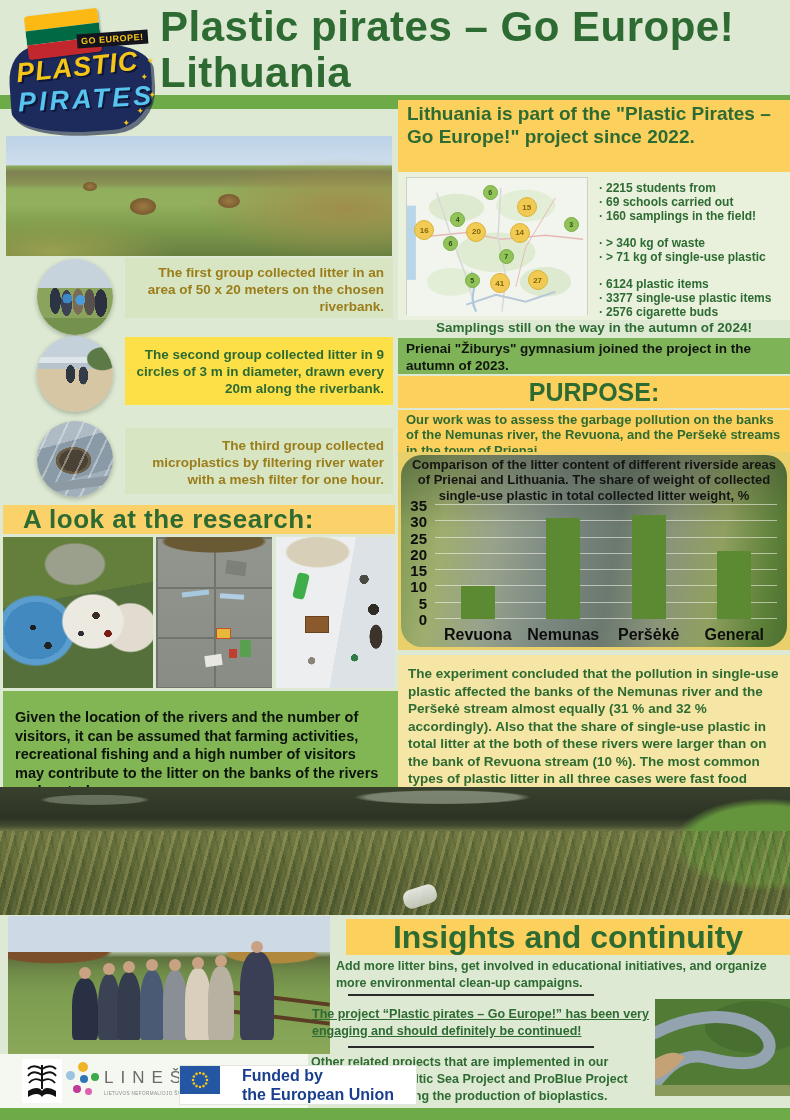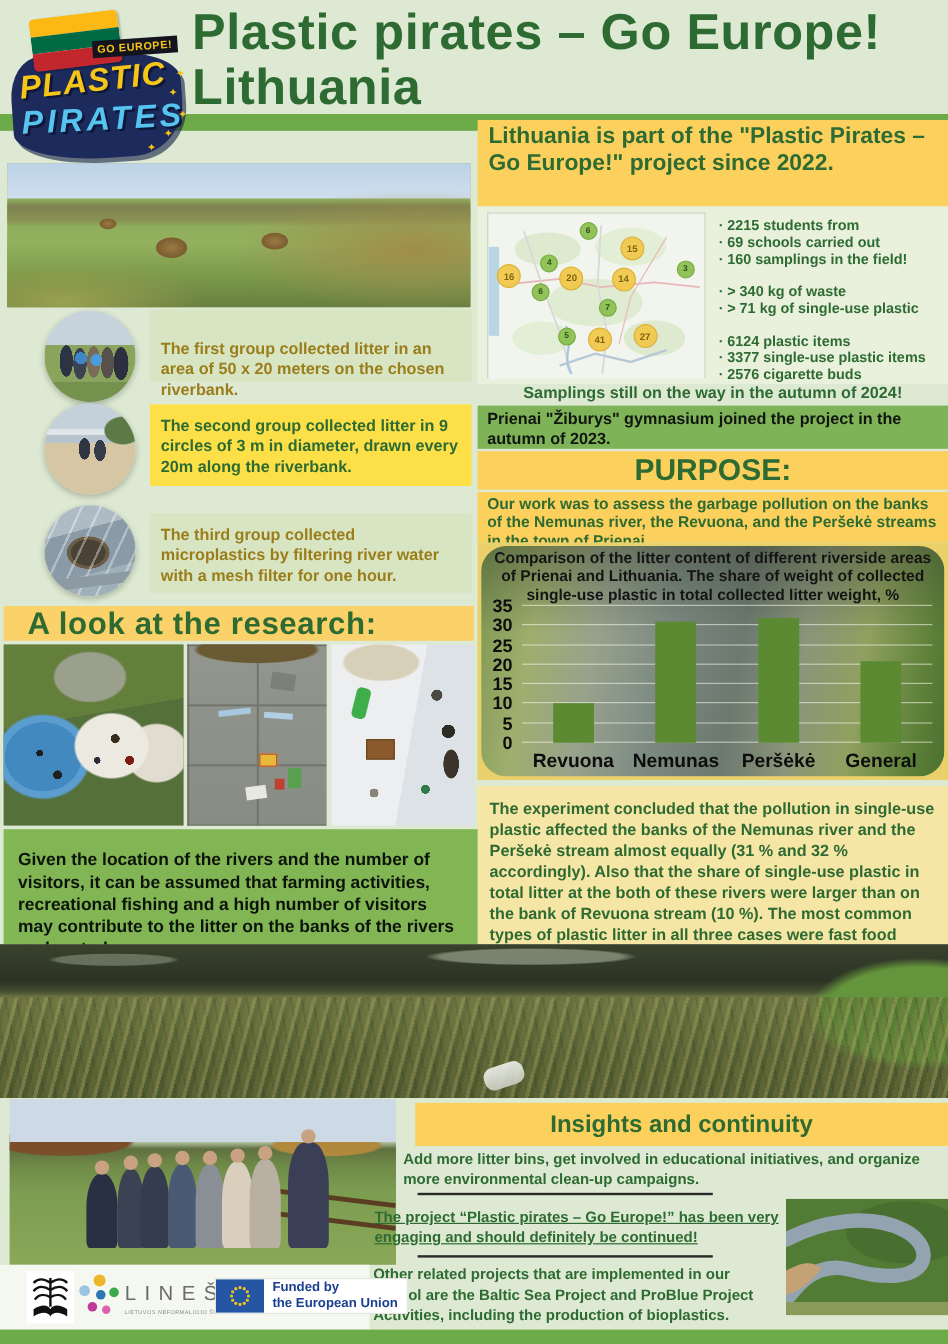--- a/index.html
+++ b/index.html
@@ -99,21 +99,21 @@
       radial-gradient(ellipse 7px 13px at 44% 50%,#2e3642 0 68%,transparent 70%),
       radial-gradient(ellipse 7px 13px at 61% 52%,#343c4a 0 68%,transparent 70%),
       radial-gradient(ellipse 32% 24% at 86% 30%,#5c7a46 0 60%,transparent 66%),
       linear-gradient(180deg,#c4d0da 0 28%,#dfe6ea 28% 35%,#b7c4ce 35% 44%,#d6c6a4 44% 100%);}
   .c3{top:421px;background:
       repeating-linear-gradient(115deg,rgba(255,255,255,.35) 0 2px,transparent 2px 14px),
       radial-gradient(ellipse 25px 19px at 48% 52%,#4a4234 0 58%,#6b5c46 58% 70%,transparent 72%),
       linear-gradient(165deg,#aebbc4 0 30%,#8a9aa6 30% 70%,#9fb0ba 70% 100%);}
   .c3::after{content:'';position:absolute;left:-6%;right:-6%;bottom:10%;height:9px;background:#8d9aa4;transform:rotate(-7deg);}
 
-  .gbox{position:absolute;left:125px;width:268px;font-size:13.5px;font-weight:bold;line-height:1.25;padding:25px 9px;}
+  .gbox{position:absolute;left:125px;width:268px;font-size:13.5px;font-weight:bold;line-height:1.25;padding:7px 9px;text-align:right;}
   .g1{top:258px;height:60px;background:#d7e5c2;color:#9b7d1a;}
   .g2{top:337px;height:68px;background:#fde047;color:#2e6b33;padding-top:10px;}
   .g3{top:428px;height:66px;background:#d7e5c2;color:#9b7d1a;padding-top:10px;}
 
   .research-head{position:absolute;left:3px;top:505px;width:392px;height:29px;background:#fbd169;
     font-size:26px;font-weight:bold;color:#2e6b33;line-height:28px;padding-left:20px;letter-spacing:.5px;}
   .rphoto{position:absolute;top:537px;height:151px;}
   .specks{position:absolute;inset:0;}
   .p1{left:3px;width:150px;background:
       radial-gradient(ellipse 32% 28% at 60% 56%,#ece9e0 0 62%,transparent 66%),
@@ -185,21 +185,21 @@
   .f-a{left:20%;width:26px;height:62px;background:#2a3044;}
   .f-b{left:28%;width:22px;height:66px;background:#3a4254;}
   .f-c{left:34%;width:24px;height:68px;background:#343c4e;}
   .f-d{left:41%;width:24px;height:70px;background:#4a5a74;}
   .f-e{left:48%;width:24px;height:70px;background:#8a8f96;}
   .f-f{left:55%;width:26px;height:72px;background:#d9cfbc;}
   .f-g{left:62%;width:26px;height:74px;background:#b8b0a0;}
   .f-h{left:72%;width:34px;height:88px;background:#3a3f55;border-radius:40% 40% 8% 8%;}
 
   .insights-head{position:absolute;left:346px;top:919px;width:444px;height:36px;background:#fbd05c;
-    text-align:center;font-size:20px;font-weight:bold;color:#2e6b33;line-height:36px;}
+    text-align:center;font-size:32px;font-weight:bold;color:#2e6b33;line-height:36px;}
   .insight{position:absolute;font-size:12.5px;font-weight:bold;color:#2e6b33;line-height:1.35;}
   .i1{left:336px;top:958px;width:452px;}
   .i2{left:312px;top:1006px;width:345px;text-decoration:underline;}
   .i3{left:311px;top:1054px;width:340px;}
   .sep{position:absolute;left:348px;width:246px;height:2px;background:#2a2a2a;}
   .sp1{top:994px;}
   .sp2{top:1046px;}
   .river-photo{position:absolute;left:655px;top:999px;width:135px;height:97px;}
 
   .footer-strip{position:absolute;left:0;top:1054px;width:308px;height:54px;background:#f4f8f1;}
@@ -211,22 +211,22 @@
   .d2{left:0;top:9px;width:9px;height:9px;background:#9ac4e0;}
   .d3{left:14px;top:13px;width:8px;height:8px;background:#2e75b6;}
   .d4{left:25px;top:11px;width:8px;height:8px;background:#3aaa4a;}
   .d5{left:7px;top:23px;width:8px;height:8px;background:#c03a9a;}
   .d6{left:19px;top:26px;width:7px;height:7px;background:#e060b0;}
   .ltxt{display:flex;flex-direction:column;margin-left:4px;padding-top:6px;}
   .lname{font-size:17px;letter-spacing:7px;color:#6b6b6b;}
   .lsub{font-size:4.6px;color:#8a8a8a;letter-spacing:.4px;margin-top:3px;}
   .eu{position:absolute;left:180px;top:12px;display:flex;background:#fff;box-shadow:0 0 0 1px #e2e6de;}
   .euflag{width:40px;height:28px;flex:0 0 40px;}
-  .eutxt{display:flex;flex-direction:column;justify-content:center;padding:0 7px;
-    font-size:11px;font-weight:bold;color:#1a3f8f;line-height:1.2;white-space:nowrap;}
+  .eutxt{display:flex;flex-direction:column;justify-content:center;padding:0 22px;
+    font-size:16px;font-weight:bold;color:#1a3f8f;line-height:1.2;white-space:nowrap;}
   .bottom-bar{position:absolute;left:0;top:1108px;width:790px;height:12px;background:#6cab47;}
 </style>
 </head>
 <body>
 
 <div id="poster">
 
   <div class="logo">
     <div class="logo-blob"></div>
     <div class="lt-flag">

